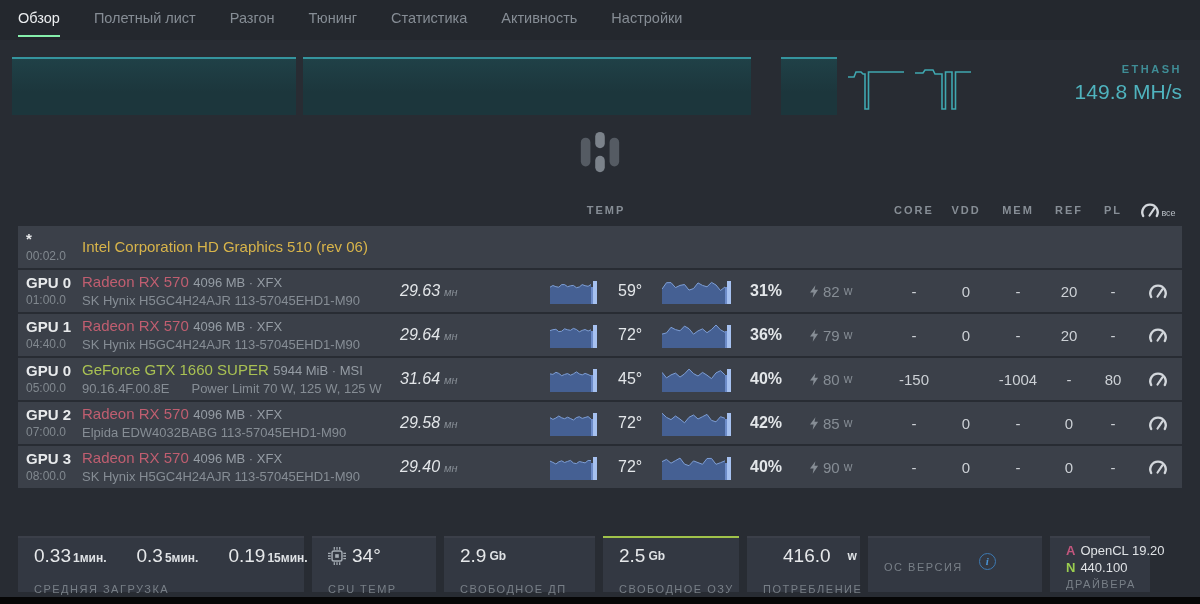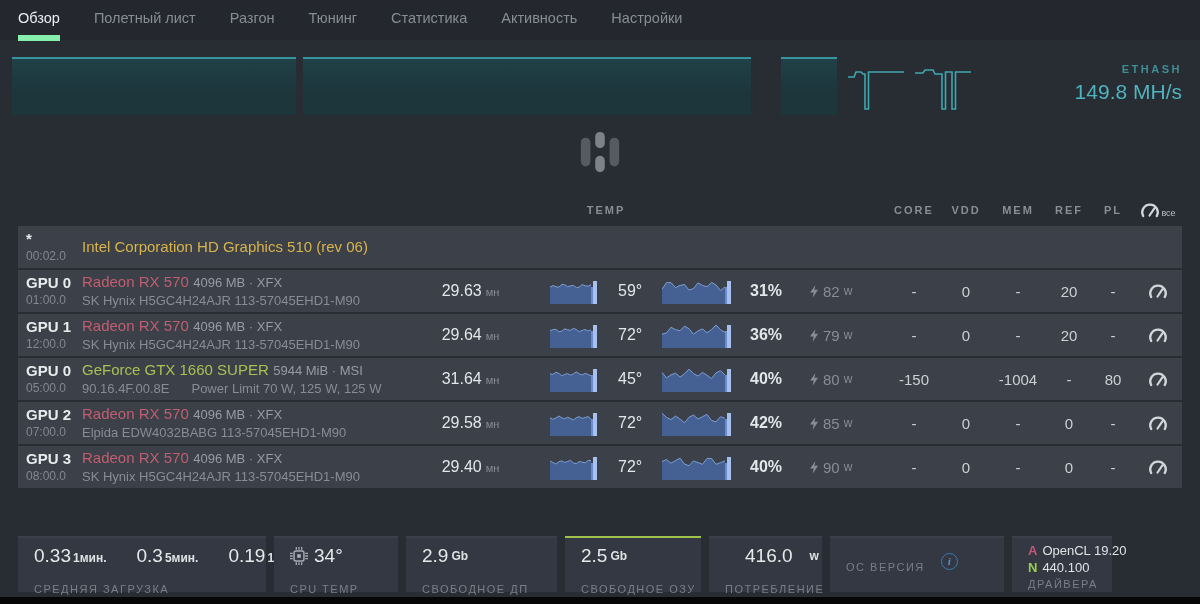--- a/index.html
+++ b/index.html
@@ -10,21 +10,21 @@
     color:#dfe2e5;
     position:relative;
   }
   
   .nav {
     display:flex; align-items:flex-start; gap:34px;
     padding:10px 18px 0 18px; height:40px;
     background:#24282e;
   }
   .nav-tab { font-size:14.5px; color:#868d95; padding-bottom:9px; cursor:pointer; }
-  .nav-tab.active { color:#eceef0; border-bottom:6px solid #86efac; }
+  .nav-tab.active { color:#eceef0; border-bottom:2px solid #86efac; }
   
   .charts {
     display:flex; align-items:stretch; height:58px;
     margin:17px 18px 0 12px; gap:7px;
   }
   .chart-fill {
     background:#1c363c; border-top:2px solid #35949e;
     background-image:linear-gradient(180deg, rgba(64,160,170,0.10), rgba(0,0,0,0) 60%);
   }
   .ch-a { width:284px; }
@@ -64,21 +64,21 @@
   .gid { font-size:15px; font-weight:bold; color:#e8eaec; }
   .bus { font-size:12px; color:#81888f; }
   .c-name { line-height:1.3; overflow:hidden; white-space:nowrap; }
   .gname { font-size:15px; }
   .gname.amd    { color:#c05e70; }
   .gname.nvidia { color:#a9c153; }
   .gname.intel  { color:#d8b44a; font-size:15px; }
   .gsuffix { font-size:13px; color:#959ca4; }
   .sub { font-size:13px; color:#868d95; }
   .sub-extra { margin-left:22px; }
-  .c-hash { text-align:center; padding-right:9px; }
+  .c-hash { text-align:left; padding-right:9px;font-style:italic; }
   .hv { font-size:16px; color:#e3e6e9; }
   .hu { font-size:11px; color:#868d95; margin-left:4px; }
   .c-spark { height:26px; display:flex; align-items:flex-end; justify-content:flex-start; }
   .c-temp, .c-fan { font-size:16px; color:#e3e6e9; padding-left:8px; }
   .c-fan { font-weight:bold; }
   .c-power { display:flex; align-items:center; gap:4px; color:#868d95; font-size:15px; padding-left:16px; }
   .c-power .pu { font-size:12px; }
   .c-num { text-align:center; font-size:15px; color:#ccd0d5; }
   .c-gauge { display:flex; justify-content:center; }
   
@@ -237,21 +237,21 @@
       <svg width="20" height="15" viewBox="0 0 22 16">
         <path d="M3.5 14 A8.5 8.5 0 1 1 18.5 14" fill="none" stroke="#d3d7dc" stroke-width="2.6" stroke-linecap="round"></path>
         <path d="M10.5 13.5 L16 5.5" stroke="#d3d7dc" stroke-width="2.4" stroke-linecap="round"></path>
       </svg>
     </div>
   </div>
 
   <div class="grid row">
     <div class="c-id">
       <div class="gid">GPU 1</div>
-      <div class="bus">12:00.0</div>
+      <div class="bus">04:40.0</div>
     </div>
     <div class="c-name">
       <div><span class="gname amd">Radeon RX 570</span>
         <span class="gsuffix">4096 MB · XFX</span></div>
       <div class="sub"><span>SK Hynix H5GC4H24AJR 113-57045EHD1-M90</span></div>
     </div>
     <div class="c-hash"><span class="hv">29.64</span><span class="hu">мн</span></div>
     <div class="c-spark spark">
         <svg width="52" height="26" viewBox="0 0 52 26">
           <path d="M0 26 L0.0 8.6 L2.9 7.7 L5.9 7.3 L8.8 9.7 L11.7 9.2 L14.6 6.8 L17.6 7.8 L20.5 8.3 L23.4 6.4 L26.4 7.5 L29.3 9.8 L32.2 8.4 L35.1 7.5 L38.1 9.0 L41.0 7.8 L41 26 Z" fill="#46639a" opacity="0.92"></path>
@@ -434,21 +434,21 @@
         <path d="M3.5 14 A8.5 8.5 0 1 1 18.5 14" fill="none" stroke="#d3d7dc" stroke-width="2.6" stroke-linecap="round"></path>
         <path d="M10.5 13.5 L16 5.5" stroke="#d3d7dc" stroke-width="2.4" stroke-linecap="round"></path>
       </svg>
     </div>
   </div>
 
 </div>
 
 <div class="footer">
 
-  <div class="card" style="width:248px">
+  <div class="card" style="width:286px">
     <div class="load-vals">
       <div class="lv">
           <span class="big">0.33</span>
           <span class="unit">1мин.</span>
         </div>
       <div class="lv">
           <span class="big">0.3</span>
           <span class="unit">5мин.</span>
         </div>
       <div class="lv">

